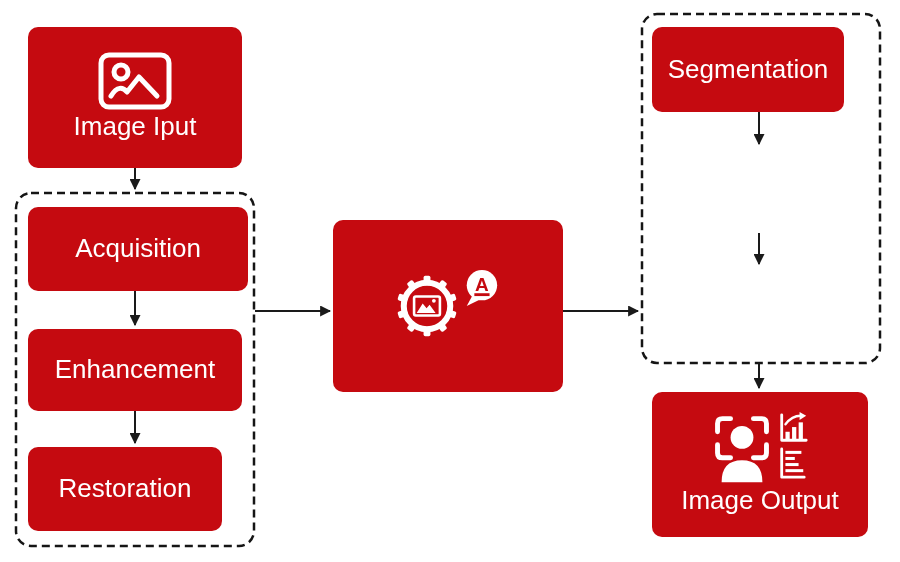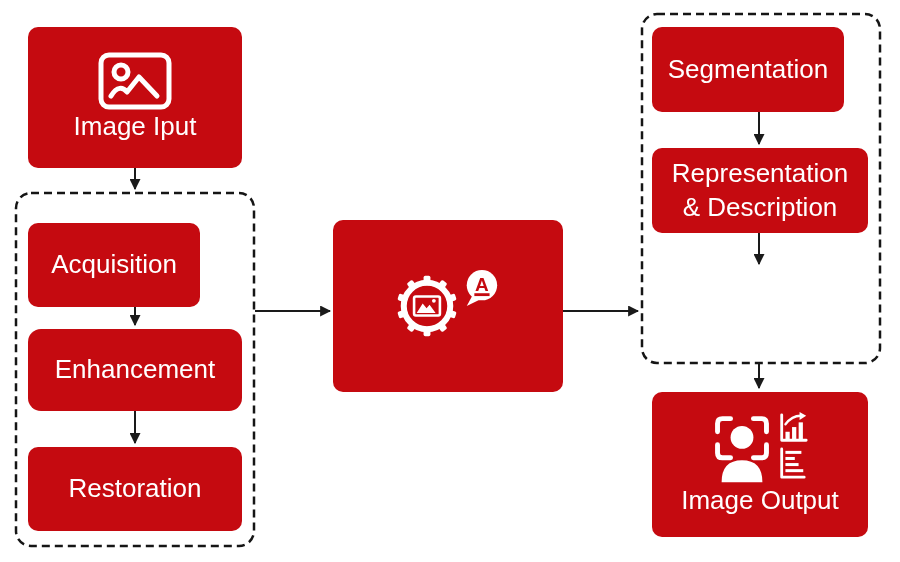--- a/index.html
+++ b/index.html
@@ -56,27 +56,27 @@
 
   <div class="node" style="left:28px; top:27px; width:214px; height:141px; gap:0;">
     <svg width="74" height="58" viewBox="0 0 74 58">
       <rect class="icon-stroke" x="3" y="3" width="68" height="52" rx="8" stroke-width="5"></rect>
       <circle class="icon-stroke" cx="23" cy="20" r="7" stroke-width="5"></circle>
       <path class="icon-stroke" d="M13 44 C19 34 25 35 29 40 L41 25 L59 44" stroke-width="5"></path>
     </svg>
     <div class="label">Image Iput</div>
   </div>
 
-  <div class="node" style="left:28px; top:207px; width:172px; height:84px;margin-top:16px;">
+  <div class="node" style="left:28px; top:207px; width:220px; height:84px;">
     <div class="label">Acquisition</div>
   </div>
-  <div class="node" style="left:28px; top:329px; width:214px; height:82px;border-radius:13px;">
+  <div class="node" style="left:28px; top:329px; width:214px; height:82px;">
     <div class="label">Enhancement</div>
   </div>
-  <div class="node" style="left:28px; top:447px; width:214px; height:84px;">
+  <div class="node" style="left:28px; top:447px; width:194px; height:84px;">
     <div class="label">Restoration</div>
   </div>
 
   <div class="node" style="left:333px; top:220px; width:230px; height:172px; gap:6px;">
     <div class="icon-row">
       <svg width="62" height="62" viewBox="0 0 72 72">
         <g class="icon-fill">
           <rect x="32" y="1" width="8" height="11" rx="2"></rect>
           <rect x="32" y="1" width="8" height="11" rx="2" transform="rotate(36 36 36)"></rect>
           <rect x="32" y="1" width="8" height="11" rx="2" transform="rotate(72 36 36)"></rect>
@@ -97,23 +97,20 @@
         <circle class="icon-fill" cx="21" cy="18" r="16"></circle>
         <path class="icon-fill" d="M11 29 L5 40 L19 33 Z"></path>
         <text class="bubble-a" x="21" y="24" text-anchor="middle">A</text>
         <rect class="red-fill" x="13" y="26.5" width="16" height="3"></rect>
       </svg>
     </div>
   </div>
 
   <div class="node" style="left:652px; top:27px; width:192px; height:85px;">
     <div class="label">Segmentation</div>
-  </div>
-  <div class="node" style="left:652px; top:148px; width:216px; height:85px;">
-    <div class="label">Representation &amp; Description</div>
   </div>
 
   <div class="node" style="left:652px; top:392px; width:216px; height:145px; gap:0;">
     <div class="icon-row">
       <svg width="62" height="72" viewBox="0 0 76 84">
         <g class="icon-stroke" stroke-width="6">
           <path d="M24 6 H14 Q8 6 8 12 V22"></path>
           <path d="M52 6 H62 Q68 6 68 12 V22"></path>
           <path d="M8 38 V48 Q8 54 14 54 H24"></path>
           <path d="M68 38 V48 Q68 54 62 54 H52"></path>

